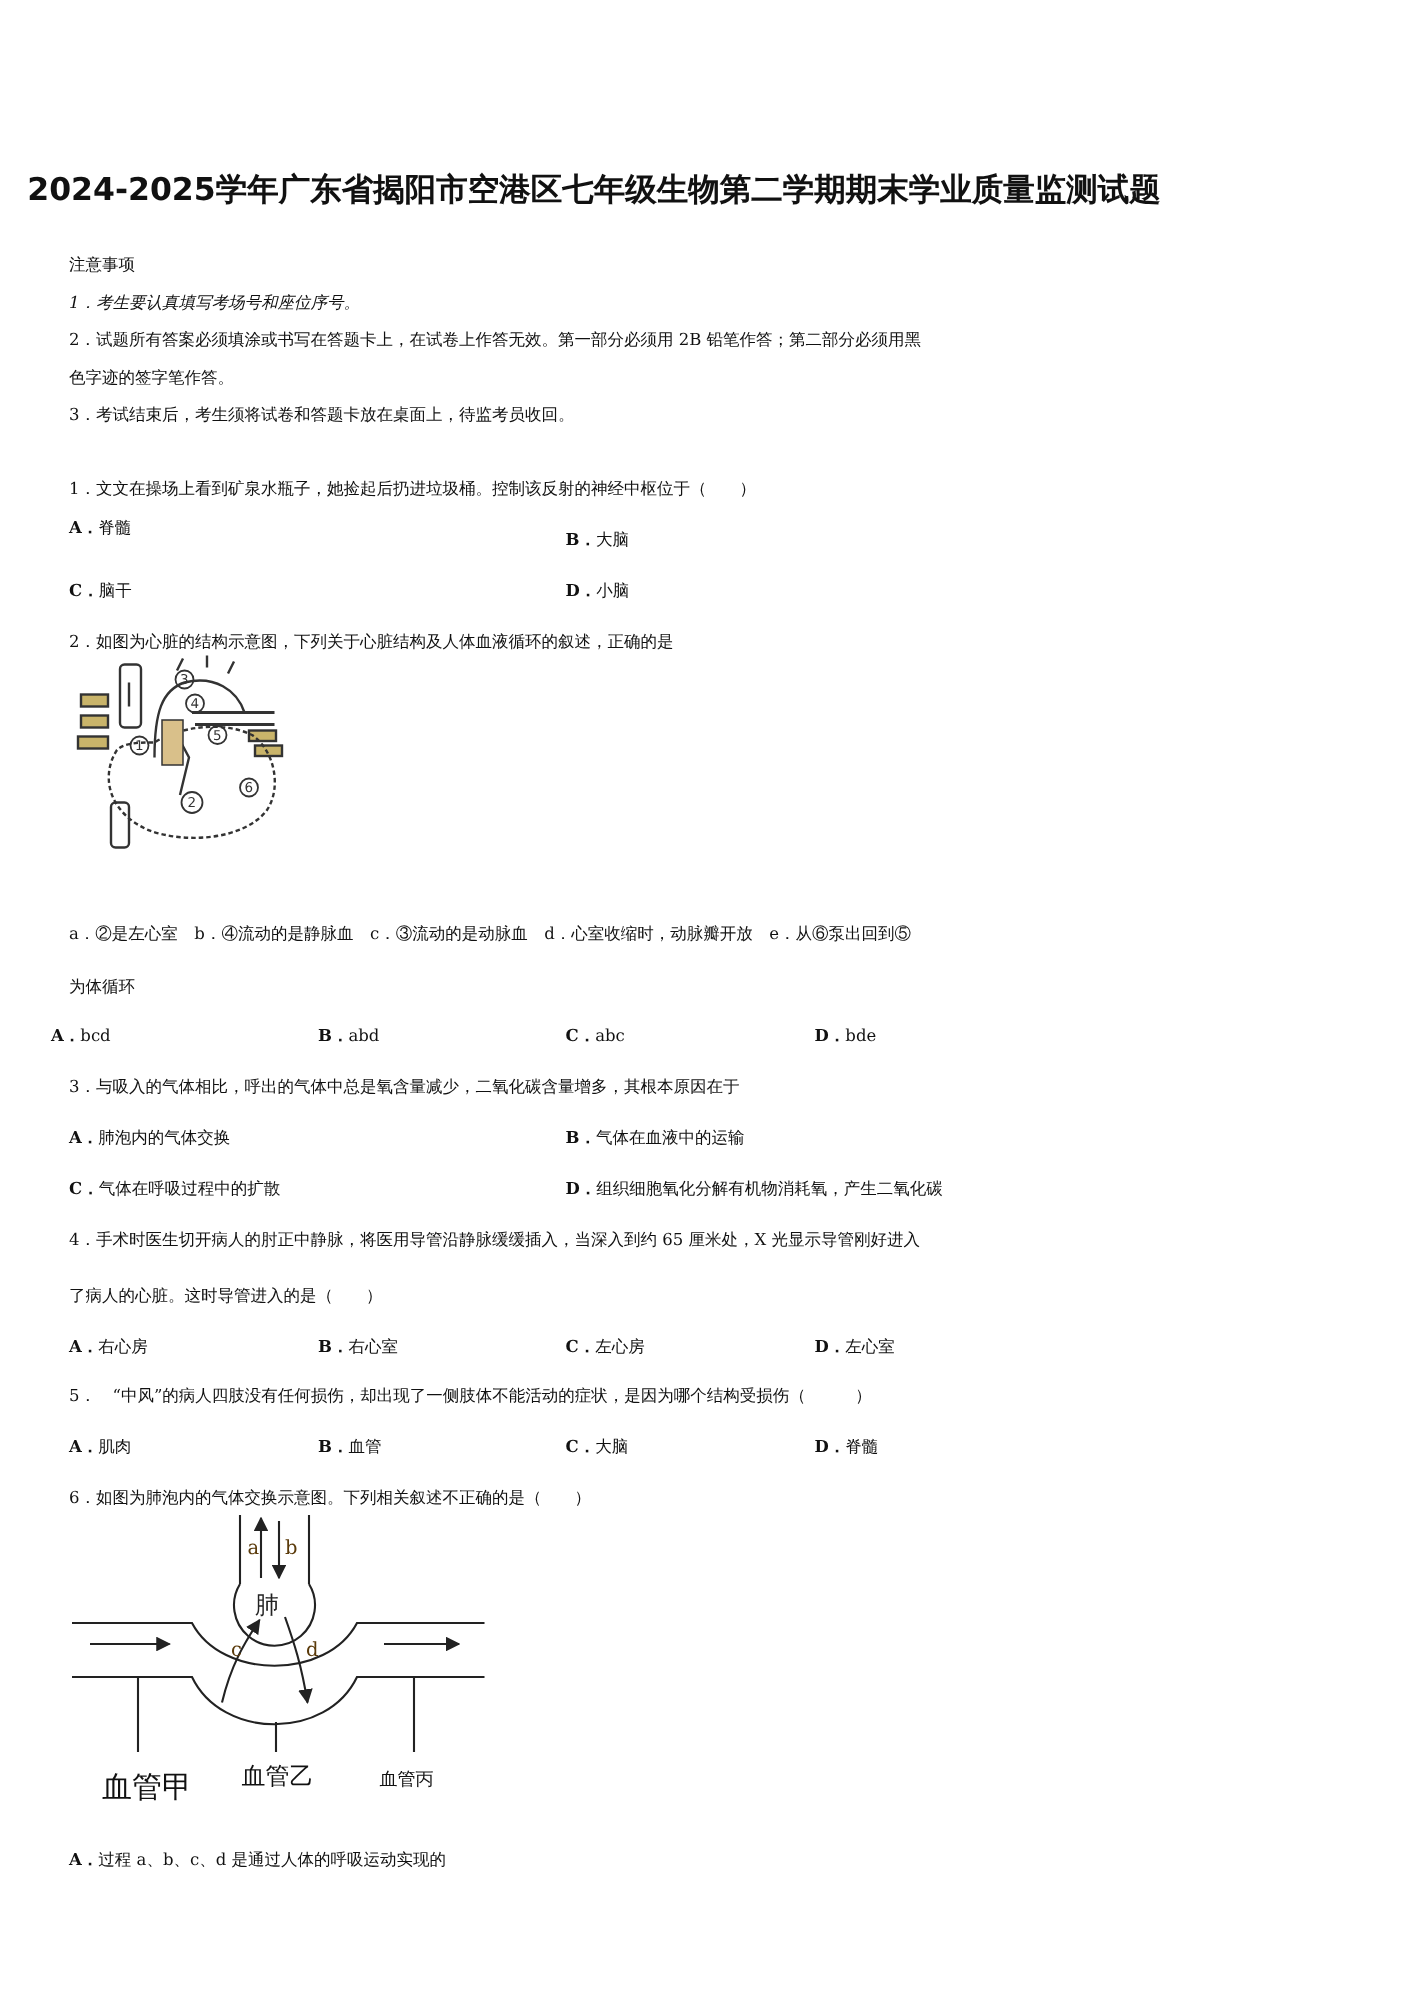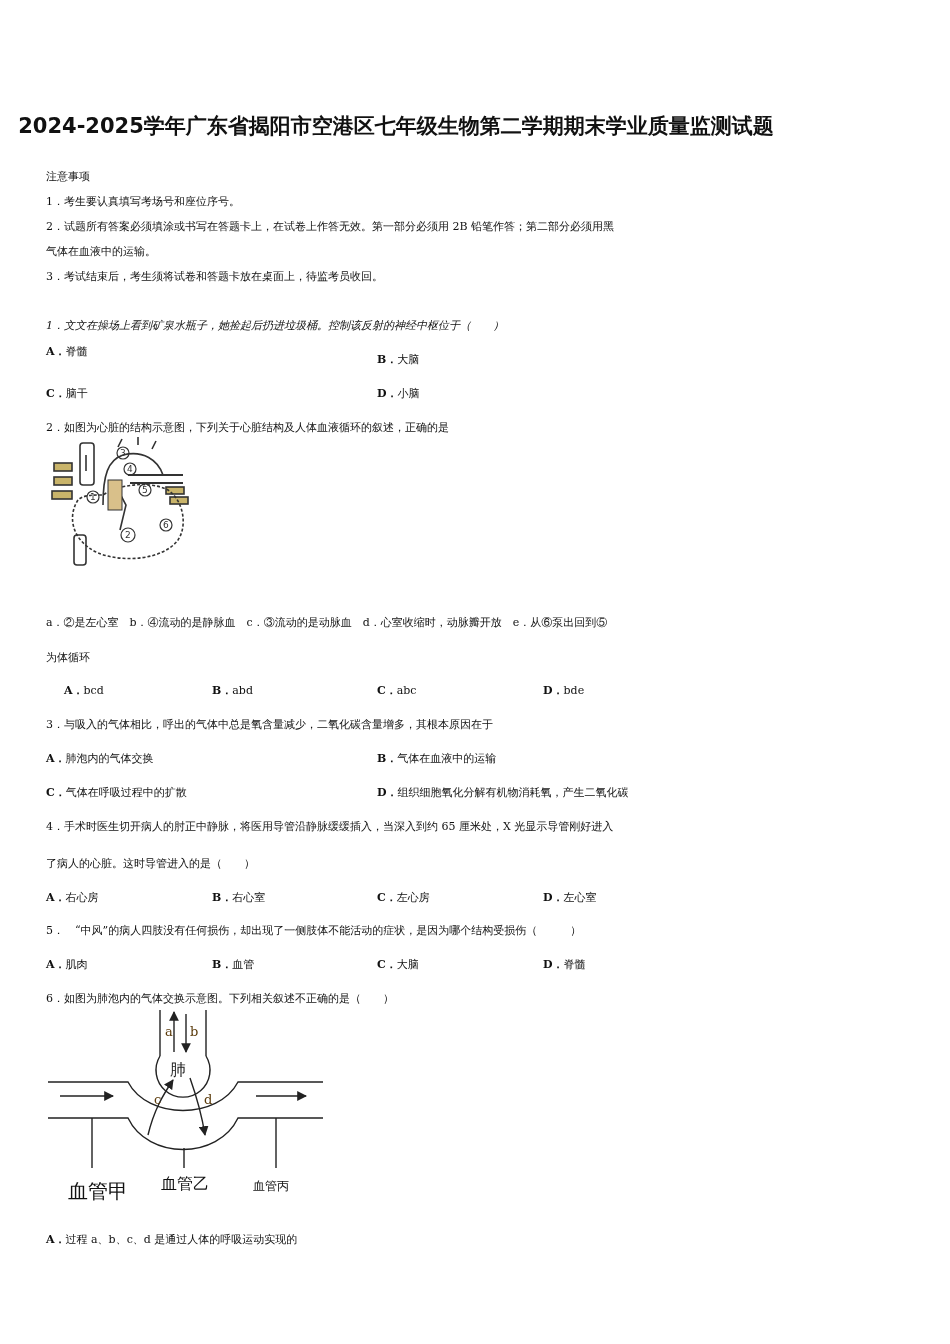--- a/index.html
+++ b/index.html
@@ -13,26 +13,26 @@
   .opt-label { font-weight: bold; }
   .heart { left: 48px; top: 435px; width: 150px; height: 135px; }
   .alv { left: 48px; top: 1010px; width: 280px; height: 195px; }
 </style>
 </head>
 <body>
 
 <div class="abs title">2024-2025学年广东省揭阳市空港区七年级生物第二学期期末学业质量监测试题</div>
 
 <div class="abs txt" style="left:46px;top:151px;">注意事项</div>
-<div class="abs txt" style="left:46px;top:176px;">1．考生要认真填写考场号和座位序号。</div>
+<div class="abs txt" style="left:46px;top:176px;font-style:italic;">1．考生要认真填写考场号和座位序号。</div>
 <div class="abs txt" style="left:46px;top:201px;">2．试题所有答案必须填涂或书写在答题卡上，在试卷上作答无效。第一部分必须用 2B 铅笔作答；第二部分必须用黑</div>
-<div class="abs txt" style="left:46px;top:226px;">气体在血液中的运输。</div>
+<div class="abs txt" style="left:46px;top:226px;">色字迹的签字笔作答。</div>
 <div class="abs txt" style="left:46px;top:251px;">3．考试结束后，考生须将试卷和答题卡放在桌面上，待监考员收回。</div>
 
-<div class="abs txt" style="left:46px;top:300px;font-style:italic;">1．文文在操场上看到矿泉水瓶子，她捡起后扔进垃圾桶。控制该反射的神经中枢位于（　　）</div>
+<div class="abs txt" style="left:46px;top:300px;">1．文文在操场上看到矿泉水瓶子，她捡起后扔进垃圾桶。控制该反射的神经中枢位于（　　）</div>
 <div class="abs txt" style="left:46px;top:326px;"><span class="opt-label">A．</span><span>脊髓</span></div>
 <div class="abs txt" style="left:377px;top:334px;"><span class="opt-label">B．</span><span>大脑</span></div>
 <div class="abs txt" style="left:46px;top:368px;"><span class="opt-label">C．</span><span>脑干</span></div>
 <div class="abs txt" style="left:377px;top:368px;"><span class="opt-label">D．</span><span>小脑</span></div>
 
 <div class="abs txt" style="left:46px;top:402px;">2．如图为心脏的结构示意图，下列关于心脏结构及人体血液循环的叙述，正确的是</div>
 <div class="abs heart">
   <svg width="150" height="135" viewBox="0 0 150 135" fill="none" stroke="#333" stroke-width="1.6">
 
     <rect x="32" y="8" width="14" height="42" rx="3"></rect>
@@ -67,21 +67,21 @@
         <text x="94" y="58" fill="#333" stroke="none">5</text>
       <circle cx="80" cy="100" r="7"></circle>
         <text x="77" y="103" fill="#333" stroke="none">2</text>
       <circle cx="118" cy="90" r="6"></circle>
         <text x="115" y="93" fill="#333" stroke="none">6</text>
     </g>
   </svg>
 </div>
 <div class="abs txt" style="left:46px;top:597px;">a．②是左心室　b．④流动的是静脉血　c．③流动的是动脉血　d．心室收缩时，动脉瓣开放　e．从⑥泵出回到⑤</div>
 <div class="abs txt" style="left:46px;top:632px;">为体循环</div>
-<div class="abs txt" style="left:64px;top:665px;"><span class="opt-label">A．</span><span>bcd</span></div>
+<div class="abs txt" style="left:34px;top:665px;"><span class="opt-label">A．</span><span>bcd</span></div>
 <div class="abs txt" style="left:212px;top:665px;"><span class="opt-label">B．</span><span>abd</span></div>
 <div class="abs txt" style="left:377px;top:665px;"><span class="opt-label">C．</span><span>abc</span></div>
 <div class="abs txt" style="left:543px;top:665px;"><span class="opt-label">D．</span><span>bde</span></div>
 
 <div class="abs txt" style="left:46px;top:699px;">3．与吸入的气体相比，呼出的气体中总是氧含量减少，二氧化碳含量增多，其根本原因在于</div>
 <div class="abs txt" style="left:46px;top:733px;"><span class="opt-label">A．</span><span>肺泡内的气体交换</span></div>
 <div class="abs txt" style="left:377px;top:733px;"><span class="opt-label">B．</span><span>气体在血液中的运输</span></div>
 <div class="abs txt" style="left:46px;top:767px;"><span class="opt-label">C．</span><span>气体在呼吸过程中的扩散</span></div>
 <div class="abs txt" style="left:377px;top:767px;"><span class="opt-label">D．</span><span>组织细胞氧化分解有机物消耗氧，产生二氧化碳</span></div>
 

